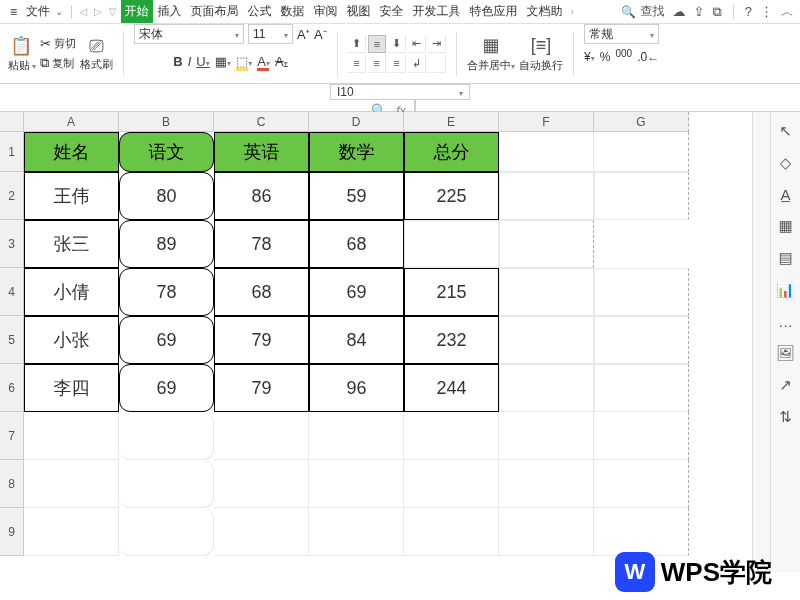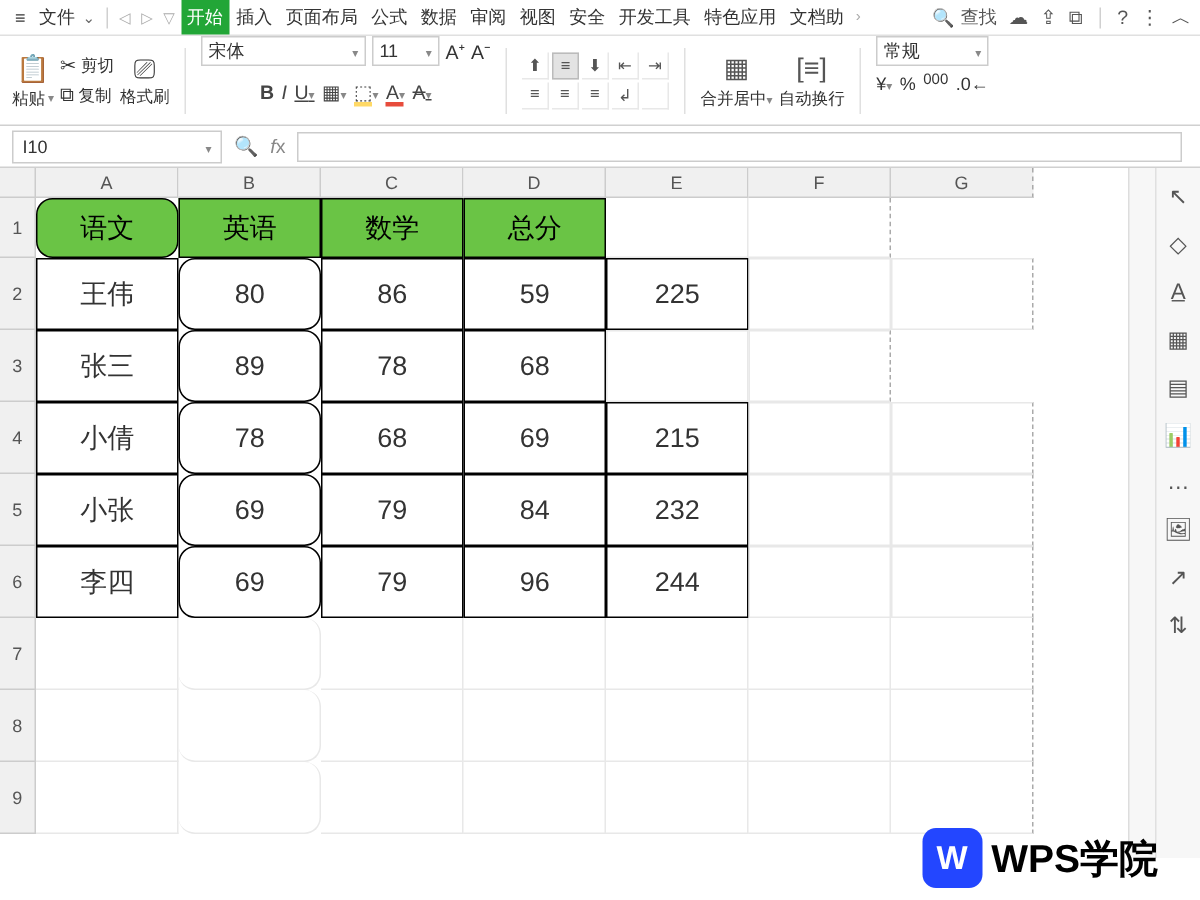--- a/index.html
+++ b/index.html
@@ -50,21 +50,21 @@
 .align-grid .cell { display: flex; align-items: center; justify-content: center; font-size: 11px; color: #555; }
 .align-grid .cell.sel { background: #e3e3e3; border: 1px solid #bbb; }
 
 .big-vert-btn { display: flex; flex-direction: column; align-items: center; font-size: 11px; gap: 2px; }
 .big-vert-btn .bi { font-size: 18px; color: #555; }
 
 .num-format { display: flex; flex-direction: column; gap: 4px; }
 .num-format .sel { width: 75px; height: 20px; border: 1px solid #ccc; display: flex; align-items: center; justify-content: space-between; padding: 0 4px; font-size: 12px; }
 .num-format .row2 { display: flex; gap: 5px; font-size: 12px; align-items: center; }
 
-.namebox-row { display: flex; align-items: center; height: 28px; border-bottom: 1px solid #d0d0d0; }
+.namebox-row { display: flex; align-items: center; height: 28px; border-bottom: 1px solid #d0d0d0; flex-direction: column; }
 .namebox { width: 140px; height: 22px; border: 1px solid #ccc; margin: 0 8px; display: flex; align-items: center; justify-content: space-between; padding: 0 6px; font-size: 12px; }
 .fx-area { display: flex; align-items: center; gap: 8px; flex: 1; padding-right: 12px; }
 .fx-icon { color: #888; font-size: 13px; }
 .formula-input { flex: 1; height: 20px; border: 1px solid #ccc; background: #fff; }
 
 .sheet-area { display: flex; height: 460px; }
 .grid-wrap { flex: 1; overflow: hidden; position: relative; }
 .col-headers { display: flex; height: 20px; }
 .corner { width: 24px; border-right: 1px solid #ccc; border-bottom: 1px solid #ccc; background: #f0f0f0; }
 .ch { border-right: 1px solid #ccc; border-bottom: 1px solid #ccc; background: #f0f0f0; display: flex; align-items: center; justify-content: center; font-size: 12px; color: #555; }
@@ -250,20 +250,21 @@
       <div class="ch b">B</div>
       <div class="ch c">C</div>
       <div class="ch d">D</div>
       <div class="ch e">E</div>
       <div class="ch f">F</div>
       <div class="ch g dashed-border">G</div>
     </div>
     <div class="rows">
       <div class="row r1">
         <div class="rh">1</div>
+        <div class="cell a head">姓名</div>
         <div class="cell b head">语文</div>
         <div class="cell d head">英语</div>
         <div class="cell c head">数学</div>
         <div class="cell e head">总分</div>
         <div class="cell f"></div>
         <div class="cell g dashed-border"></div>
       </div>
       <div class="row r2 databox">
         <div class="rh">2</div>
         <div class="cell a">王伟</div>

